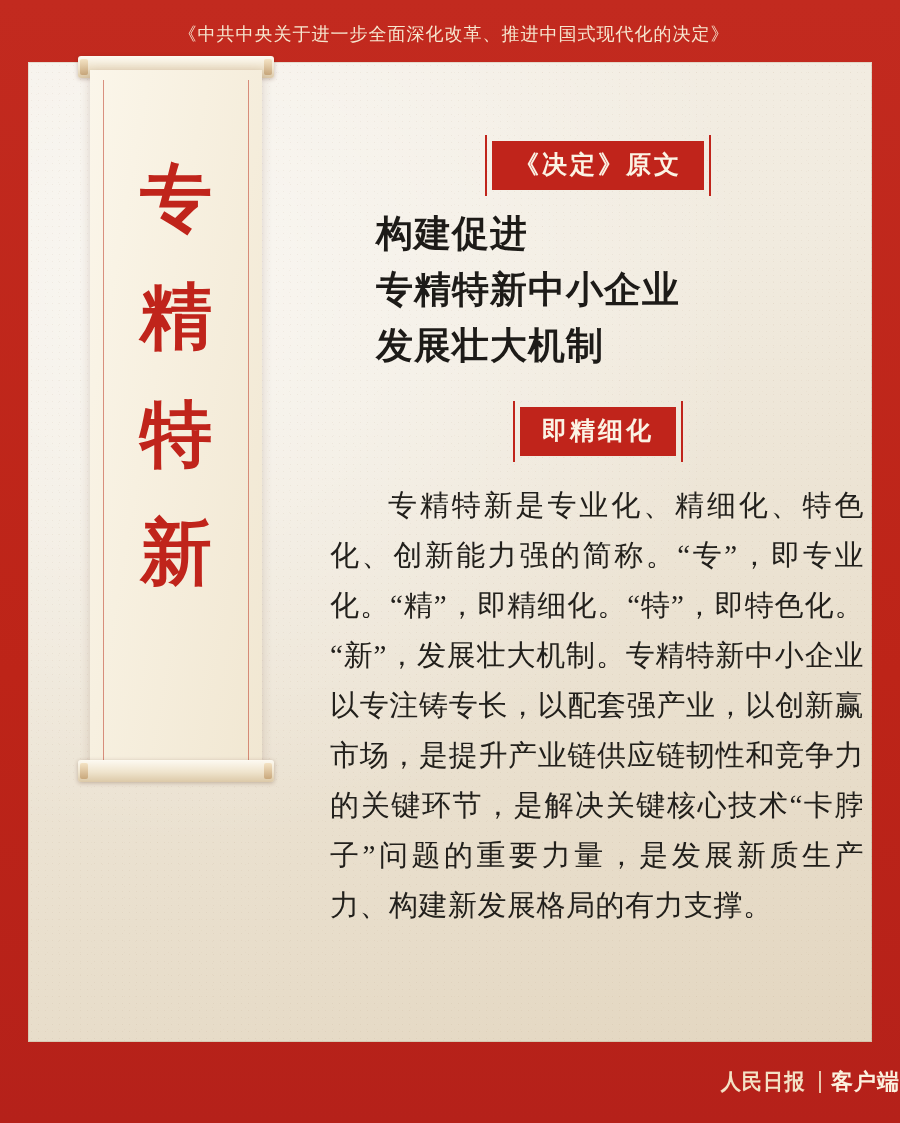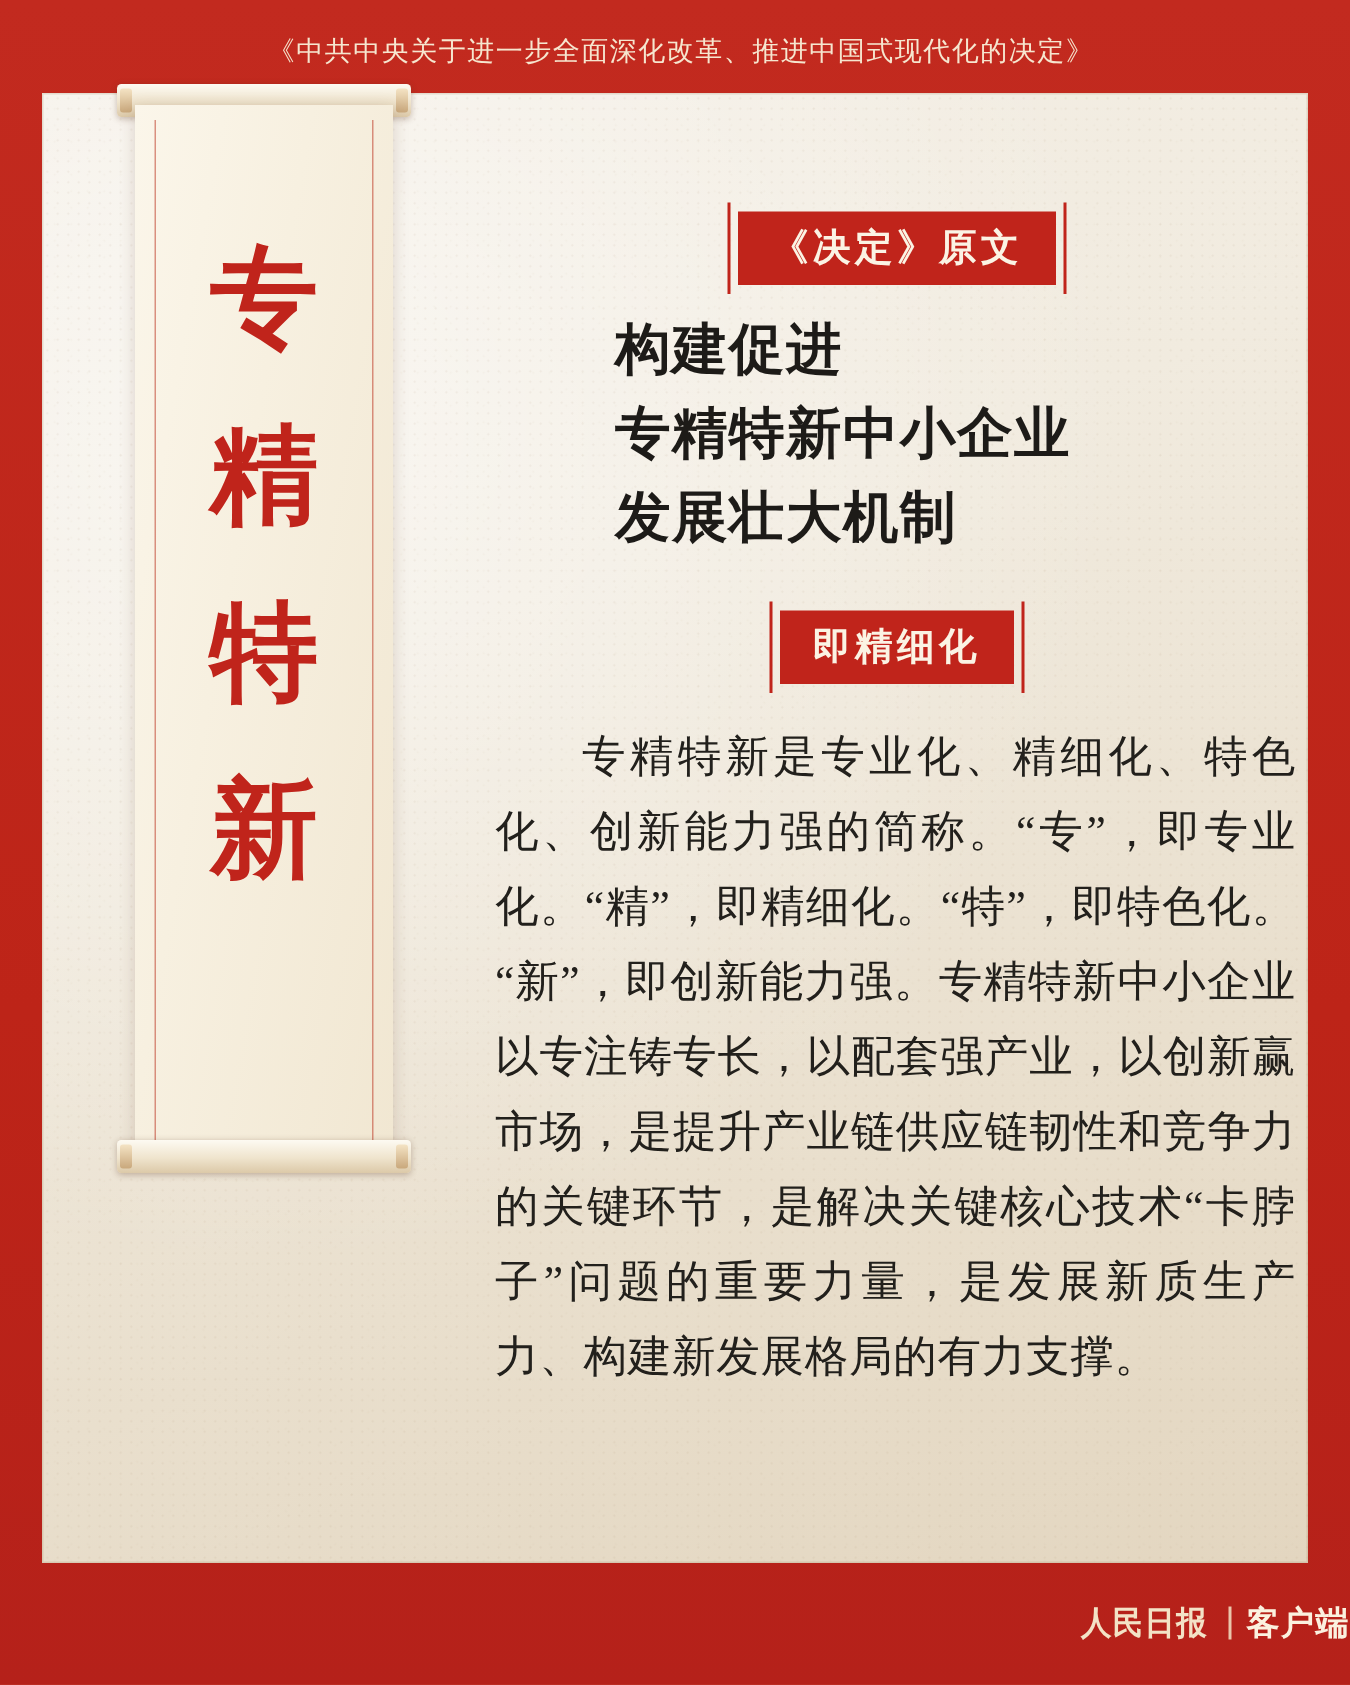--- a/index.html
+++ b/index.html
@@ -172,21 +172,21 @@
   .sec-tag::after { right: -7px; }
 
   .quote-block {
     color: #1d1b18;
     font-size: 37px;
     line-height: 56px;
     font-weight: 700;
     letter-spacing: 1px;
     margin: 18px 0 34px 48px;
   }
-  .quote-block div { white-space: nowrap; margin-left: 34px; }
+  .quote-block div { white-space: nowrap; }
 
   .explain {
     margin-top: 26px;
     color: #22201c;
     font-size: 29px;
     line-height: 50px;
     text-align: justify;
     text-justify: inter-ideograph;
     text-indent: 58px;
     letter-spacing: 0.5px;
@@ -269,21 +269,21 @@
         <div>专精特新中小企业</div>
         <div>发展壮大机制</div>
       </div>
 
       <div class="sec-head">
         <div class="sec-rule"></div>
         <div class="sec-tag">即精细化</div>
         <div class="sec-rule"></div>
       </div>
 
-      <div class="explain">专精特新是专业化、精细化、特色化、创新能力强的简称。“专”，即专业化。“精”，即精细化。“特”，即特色化。“新”，即创新能力强。专精特新中小企业以专注铸专长，以配套强产业，以创新赢市场，是提升产业链供应链韧性和竞争力的关键环节，是解决关键核心技术“卡脖子”问题的重要力量，是发展新质生产力、构建新发展格局的有力支撑。</div>
+      <div class="explain">专精特新是专业化、精细化、特色化、创新能力强的简称。“专”，即专业化。“精”，即精细化。“特”，即特色化。“新”，发展壮大机制。专精特新中小企业以专注铸专长，以配套强产业，以创新赢市场，是提升产业链供应链韧性和竞争力的关键环节，是解决关键核心技术“卡脖子”问题的重要力量，是发展新质生产力、构建新发展格局的有力支撑。</div>
     </div>
   </div>
 
   <div class="footer">
     <div class="footer-logo">人民日报</div>
     <div class="footer-div"></div>
     <div class="footer-app">客户端</div>
   </div>
 
 </div>

